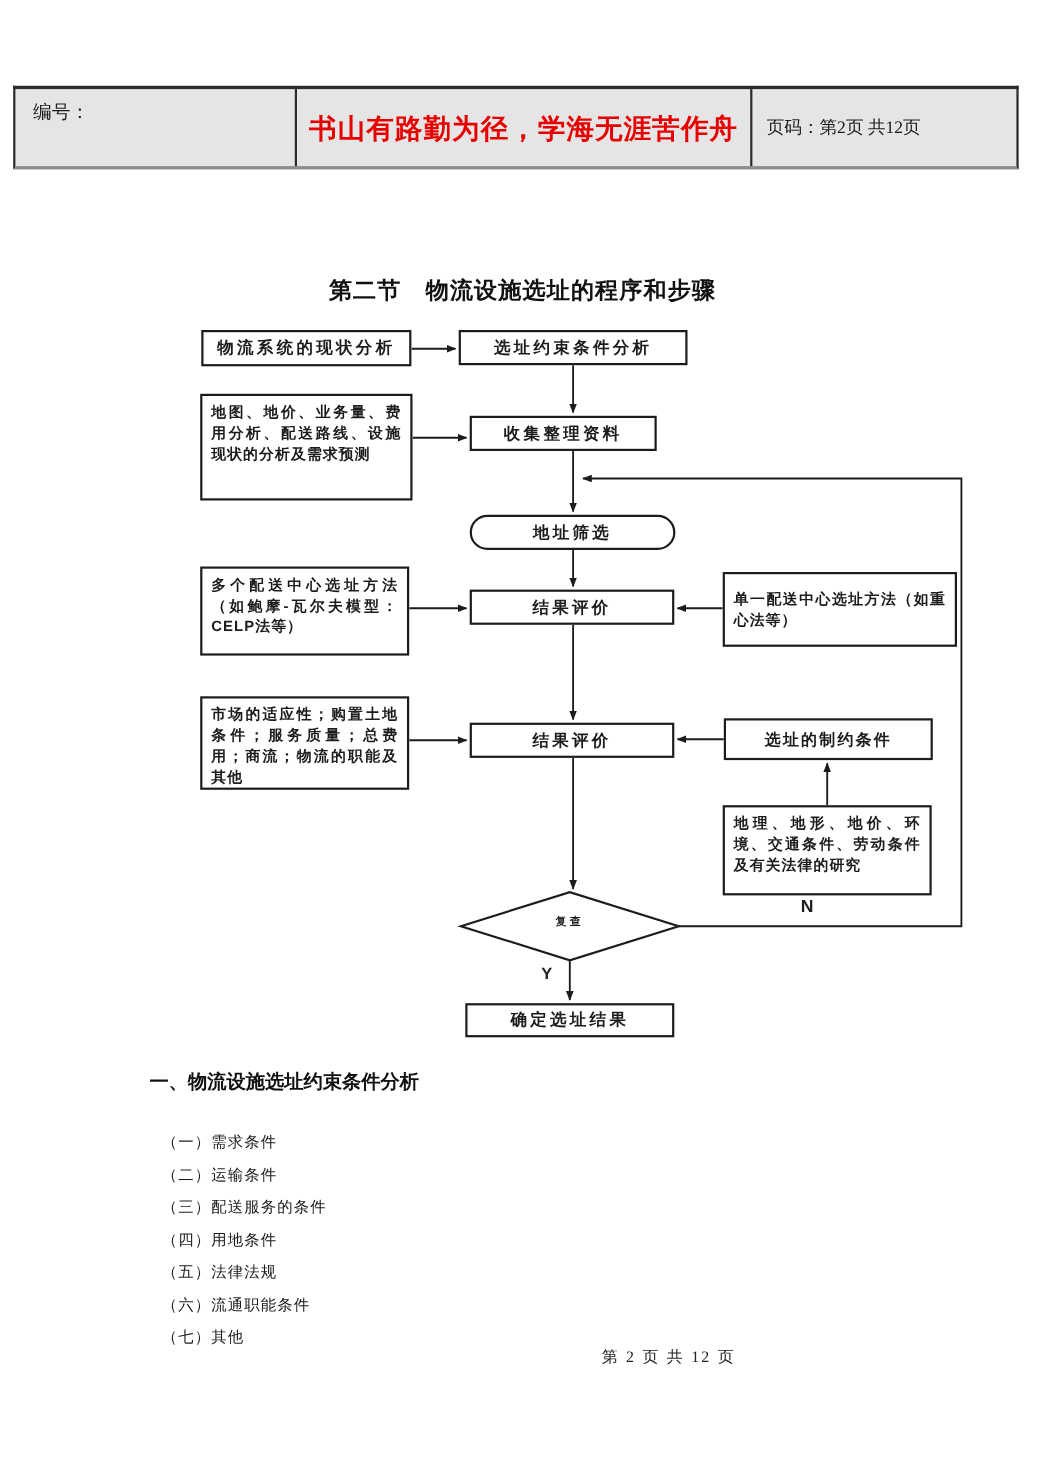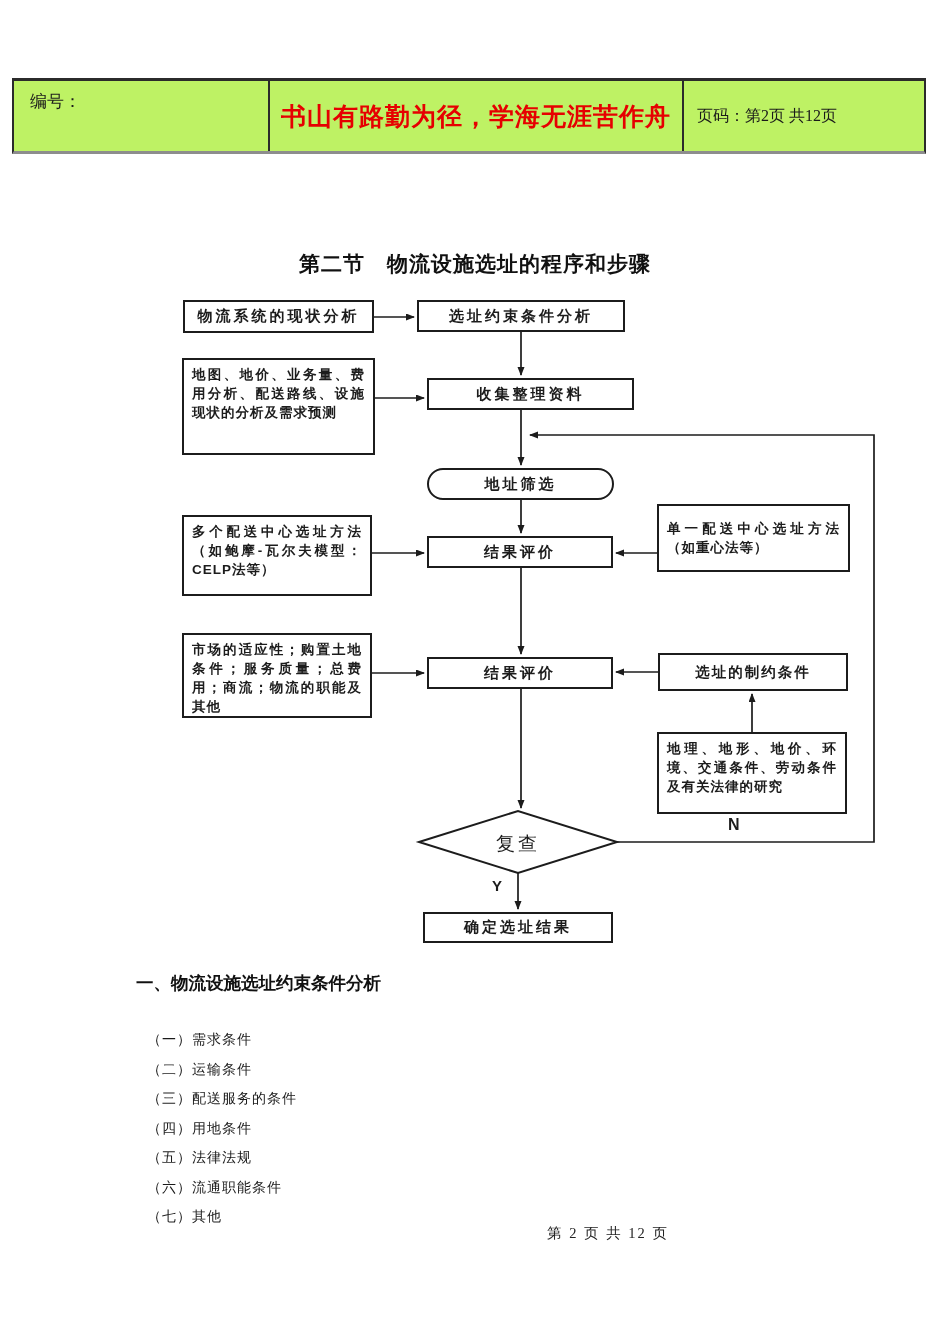--- a/index.html
+++ b/index.html
@@ -5,21 +5,21 @@
   html,body{margin:0;padding:0;}
   body{
     width:950px;height:1342px;background:#ffffff;position:relative;
     font-family:"Liberation Serif", serif;color:#1a1a1a;overflow:hidden;
   }
   
   .hdr{
     position:absolute;left:12px;top:78px;width:914px;height:76px;
     border-top:3px solid #2b2b2b;border-bottom:3px solid #8d8d8d;
     border-left:2px solid #2b2b2b;border-right:2px solid #2b2b2b;
-    box-sizing:border-box;display:flex;background:#bef264;
+    box-sizing:border-box;display:flex;background:#e5e5e5;
   }
   .hdr-c1{width:256px;border-right:2px solid #2b2b2b;box-sizing:border-box;
     padding:7px 0 0 16px;font-size:17px;line-height:27px;}
   .hdr-c2{width:414px;border-right:2px solid #2b2b2b;box-sizing:border-box;
     display:flex;align-items:center;justify-content:center;}
   .motto{color:#e60000;font-size:25px;font-weight:bold;letter-spacing:1px;}
   .hdr-c3{flex:1;display:flex;align-items:center;padding-left:13px;font-size:16px;}
   
   .doc-title{
     position:absolute;left:0;top:250px;width:100%;text-align:center;
@@ -35,21 +35,21 @@
   }
   .fbox.ctr{display:flex;align-items:center;justify-content:center;
     font-size:15px;letter-spacing:3px;white-space:nowrap;}
   .fbox.blk{font-size:13.5px;line-height:1.42;padding:5px 8px;text-align:justify;letter-spacing:1px;}
   .flabel{
     position:absolute;font-family:"Liberation Sans", sans-serif;font-weight:bold;
     font-size:15px;color:#1c1c1c;
   }
   .diamond-label{
     position:absolute;left:468px;top:831px;width:100px;text-align:center;
-    font-family:"Liberation Sans", sans-serif;font-weight:normal;font-size:19px;
+    font-family:"Liberation Sans", sans-serif;font-weight:bold;font-size:10px;
     letter-spacing:3px;color:#1c1c1c;
   }
   
   .sec-head{
     position:absolute;left:136px;top:971px;
     font-family:Liberation Mono, monospace;font-weight:bold;font-size:17.5px;color:#111;
   }
   .sec-list{position:absolute;left:147px;top:999px;font-size:14px;line-height:29.5px;margin-top:26px;}
   .sec-list div{letter-spacing:1px;}
   
@@ -97,25 +97,25 @@
       <line x1="752" y1="732" x2="752" y2="694" marker-end="url(#ah)"></line>
       <line x1="521" y1="689" x2="521" y2="808" marker-end="url(#ah)"></line>
       <line x1="518" y1="873" x2="518" y2="909" marker-end="url(#ah)"></line>
       <polygon points="419,842 518,811 617,842 518,873" fill="#ffffff" stroke="#1c1c1c" stroke-width="2"></polygon>
     </g>
   </svg>
 
   <div class="fbox ctr" style="left:183px;top:300px;width:191px;height:33px;">物流系统的现状分析</div>
   <div class="fbox ctr" style="left:417px;top:300px;width:208px;height:32px;">选址约束条件分析</div>
   <div class="fbox blk" style="left:182px;top:358px;width:193px;height:97px;">地图、地价、业务量、费用分析、配送路线、设施现状的分析及需求预测</div>
-  <div class="fbox ctr" style="left:427px;top:378px;width:207px;height:32px;">收集整理资料</div>
+  <div class="fbox ctr" style="left:427px;top:378px;width:170px;height:32px;">收集整理资料</div>
   <div class="fbox ctr" style="left:427px;top:468px;width:187px;height:32px;border-radius:16px;">地址筛选</div>
   <div class="fbox blk" style="left:182px;top:515px;width:190px;height:81px;">多个配送中心选址方法（如鲍摩-瓦尔夫模型：CELP法等）</div>
   <div class="fbox ctr" style="left:427px;top:536px;width:186px;height:32px;">结果评价</div>
-  <div class="fbox blk" style="left:657px;top:504px;width:193px;height:68px;display:flex;align-items:center;">单一配送中心选址方法（如重心法等）</div>
+  <div class="fbox blk" style="left:657px;top:520px;width:213px;height:68px;display:flex;align-items:center;">单一配送中心选址方法（如重心法等）</div>
   <div class="fbox blk" style="left:182px;top:633px;width:190px;height:85px;">市场的适应性；购置土地条件；服务质量；总费用；商流；物流的职能及其他</div>
   <div class="fbox ctr" style="left:427px;top:657px;width:186px;height:32px;">结果评价</div>
   <div class="fbox ctr" style="left:658px;top:653px;width:190px;height:38px;font-size:14.5px;letter-spacing:2px;">选址的制约条件</div>
   <div class="fbox blk" style="left:657px;top:732px;width:190px;height:82px;">地理、地形、地价、环境、交通条件、劳动条件及有关法律的研究</div>
   <div class="diamond-label">复查</div>
   <div class="fbox ctr" style="left:423px;top:912px;width:190px;height:31px;">确定选址结果</div>
 
   <div class="flabel" style="left:492px;top:877px;">Y</div>
   <div class="flabel" style="left:728px;top:816px;font-size:16px;">N</div>
 </div>

